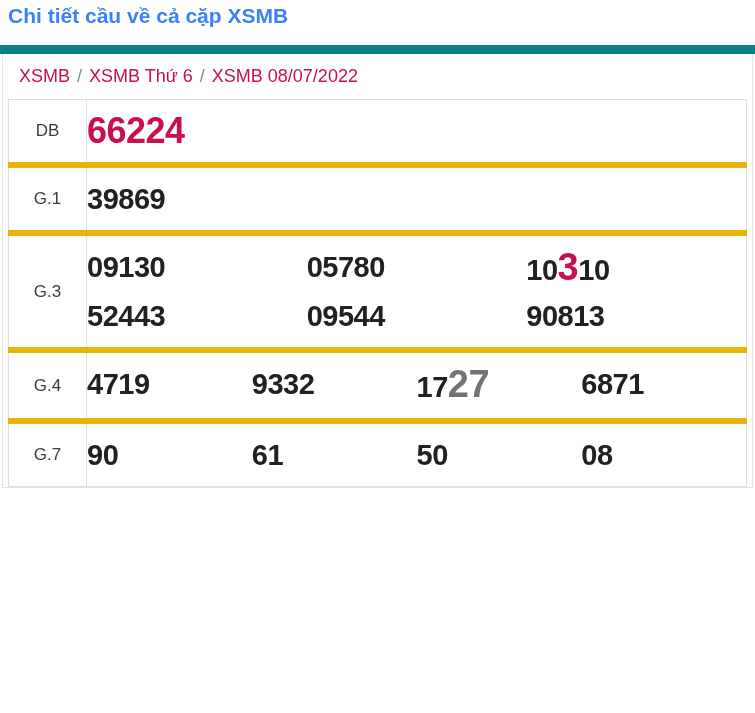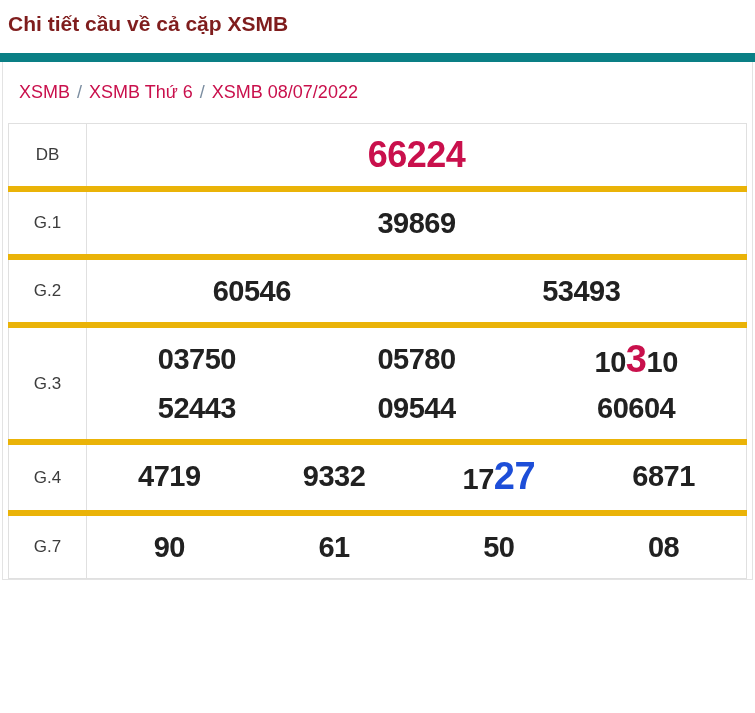--- a/index.html
+++ b/index.html
@@ -3,31 +3,31 @@
 <meta charset="utf-8">
 <style>
   * { box-sizing: border-box; margin: 0; padding: 0; }
   html, body { background: #ffffff; }
   body {
     width: 755px; height: 713px; overflow: hidden;
     font-family: "Liberation Sans", sans-serif;
     position: relative;
   }
   .page-title {
-    font-size: 21px; font-weight: 700; color: #7f1d1d;
-    margin: 12px 0 0 8px; letter-spacing: 0;
+    font-size: 21px; font-weight: 700; color: #3b82f6;
+    margin: 4px 0 0 8px; letter-spacing: 0;
   }
   .teal-bar {
     height: 9px; background: #0a7f85; margin-top: 17px; width: 100%;
   }
   .content-box {
     margin: 0 2px; border: 1px solid #e3e3e3; border-top: none;
   }
   .breadcrumb {
-    padding: 20px 16px; font-size: 18px; line-height: 21px;
+    padding: 12px 16px; font-size: 18px; line-height: 21px;
   }
   .breadcrumb a {
     color: #c9104c; text-decoration: none; cursor: pointer;
   }
   .breadcrumb .sep {
     color: #7b8da0; margin: 0 7px; font-weight: 400;
   }
   table.prize-table {
     width: calc(100% - 10px); margin: 0 5px;
     border-collapse: collapse; border: 1px solid #e0e0e0;
@@ -36,28 +36,28 @@
   tr.prize-row td { border-top: 6px solid #eab308; }
   tr.prize-row:first-child td { border-top: none; }
   td.label-cell {
     width: 78px; text-align: center; vertical-align: middle;
     font-size: 17px; color: #3c3c3c;
     border-right: 1px solid #e0e0e0;
   }
   td.value-cell { padding: 8px 0; vertical-align: middle; }
   .num-line { display: flex; width: 100%; }
   .num {
-    flex: 1 1 0; text-align: center;
+    flex: 1 1 0; text-align: left;
     font-size: 29px; font-weight: 700; color: #212121;
     line-height: 46px; letter-spacing: -0.5px;
     white-space: nowrap;
   }
   .hl { line-height: 46px; }
   .hl-red  { color: #c9104c; font-size: 38px; }
-  .hl-orange { color: #1d4ed8; font-size: 38px; }
+  .hl-orange { color: #737373; font-size: 38px; }
   tr.row-db .num { color: #c9104c; font-size: 36px; }
 </style>
 </head>
 <body>
 
 <h1 class="page-title">Chi tiết cầu về cả cặp XSMB</h1>
 <div class="teal-bar"></div>
 
 <div class="content-box">
   <div class="breadcrumb">
@@ -76,40 +76,31 @@
         </tr>
         <tr class="prize-row">
           <td class="label-cell">G.1</td>
           <td class="value-cell">
             <div class="num-line">
               <span class="num"><span>39869</span></span>
             </div>
           </td>
         </tr>
         <tr class="prize-row">
-          <td class="label-cell">G.2</td>
-          <td class="value-cell">
-            <div class="num-line">
-              <span class="num"><span>60546</span></span>
-              <span class="num"><span>53493</span></span>
-            </div>
-          </td>
-        </tr>
-        <tr class="prize-row">
           <td class="label-cell">G.3</td>
           <td class="value-cell">
             <div class="num-line">
-              <span class="num"><span>03750</span></span>
+              <span class="num"><span>09130</span></span>
               <span class="num"><span>05780</span></span>
               <span class="num"><span>10</span><span class="hl hl-red">3</span><span>10</span></span>
             </div>
             <div class="num-line">
               <span class="num"><span>52443</span></span>
               <span class="num"><span>09544</span></span>
-              <span class="num"><span>60604</span></span>
+              <span class="num"><span>90813</span></span>
             </div>
           </td>
         </tr>
         <tr class="prize-row">
           <td class="label-cell">G.4</td>
           <td class="value-cell">
             <div class="num-line">
               <span class="num"><span>4719</span></span>
               <span class="num"><span>9332</span></span>
               <span class="num"><span>17</span><span class="hl hl-orange">27</span></span>

